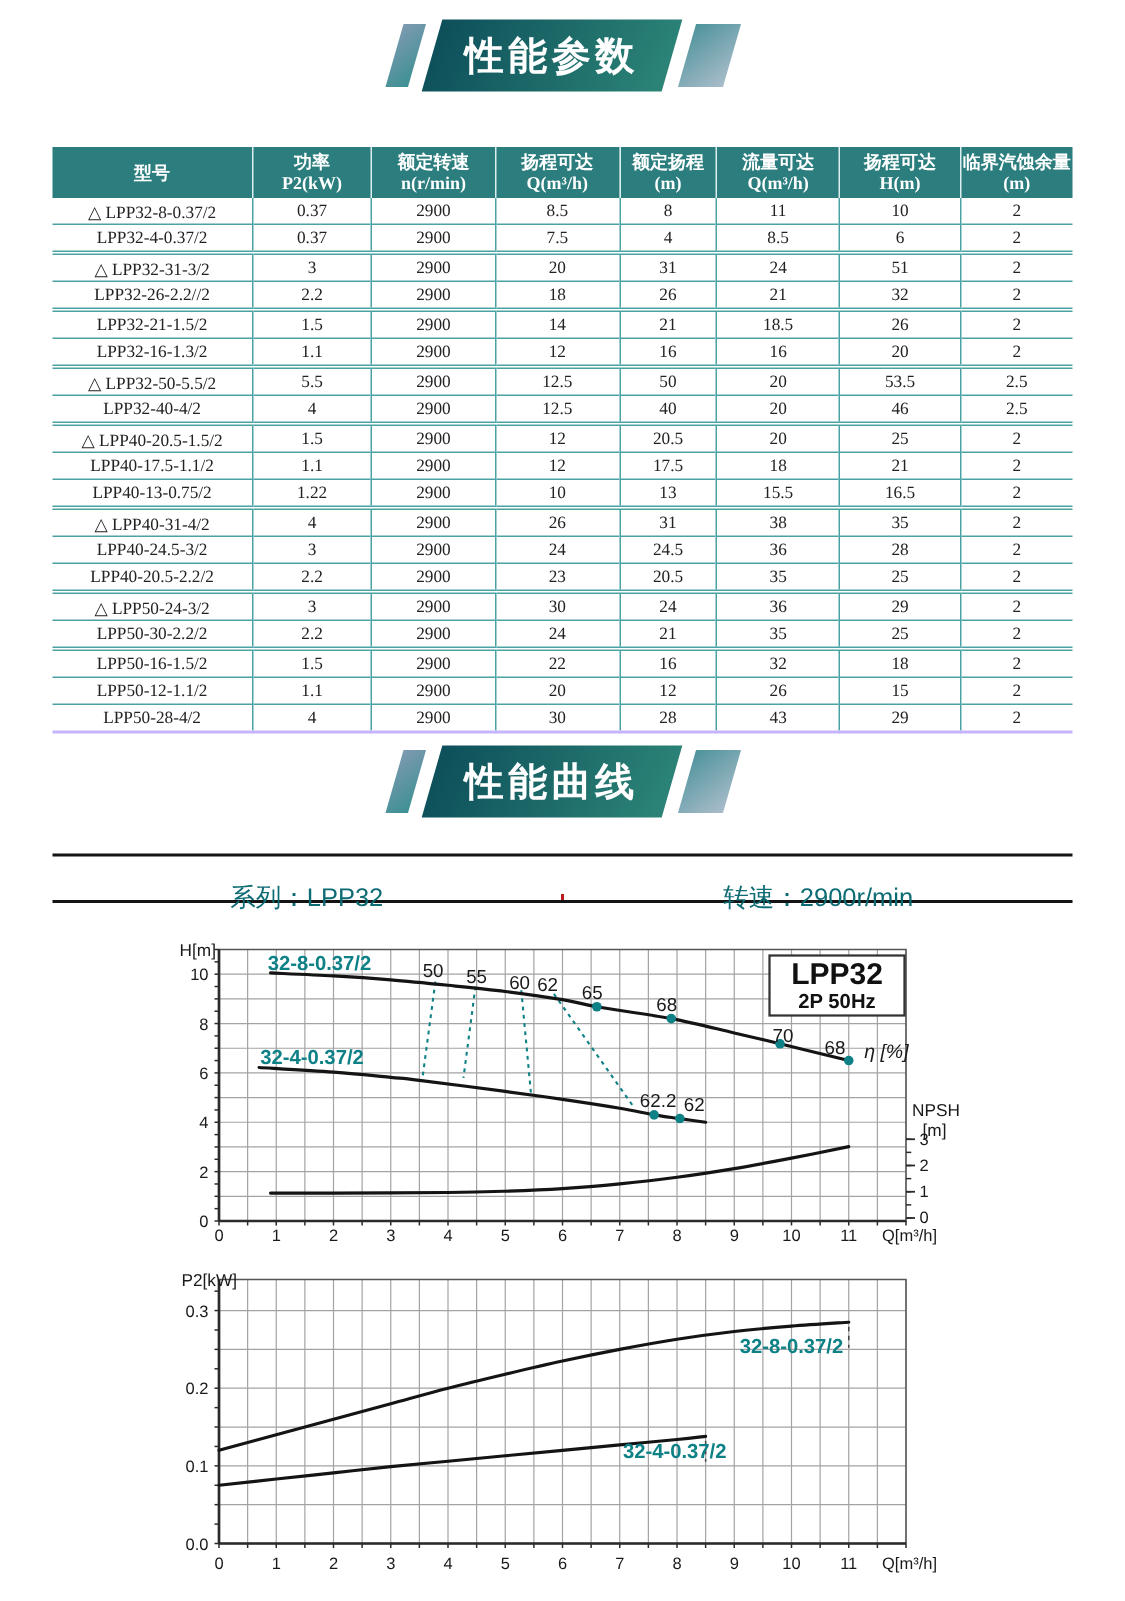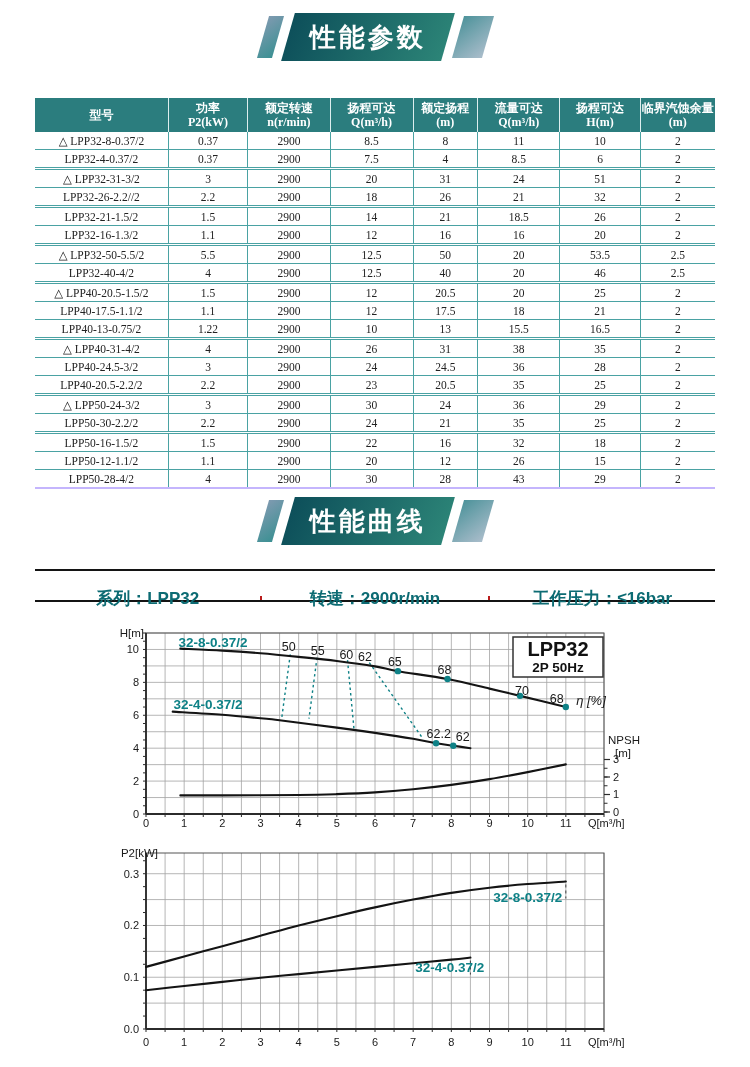--- a/index.html
+++ b/index.html
@@ -30,21 +30,21 @@
        border-right:1px solid #4aa2a3;padding:0;white-space:nowrap;}
   #spec-table td:last-child{border-right:none;}
   #spec-table tbody td{border-top:1px solid #4aa2a3;}
   #spec-table tbody tr:first-child td{border-top:none;}
   #spec-table tbody tr.gs td{border-top:3px double #4aa2a3;}
 
   
   #info-bar{position:absolute;top:569px;left:35px;width:680px;height:29px;
        border-top:2px solid #141414;border-bottom:2px solid #141414;display:flex;}
   .info-cell{flex:1;display:flex;align-items:center;justify-content:center;
-       font-size:17px;font-weight:bold;color:#0c6b73;margin-top:25px;}
+       font-size:17px;font-weight:normal;color:#0c6b73;margin-top:25px;}
   .info-cell + .info-cell{border-left:2px solid #b91c1c;}
 
   svg{position:absolute;left:0;}
   svg text{font-family:"Liberation Sans","DejaVu Sans",sans-serif;}
 </style>
 </head>
 <body>
 
 <div id="page">
 
@@ -284,21 +284,20 @@
     <div class="bar-l"></div>
     <div class="banner-main">
       <span>性能曲线</span>
     </div>
     <div class="bar-r"></div>
   </div>
 
   <div id="info-bar">
     <div class="info-cell">系列：LPP32</div>
     <div class="info-cell">转速：2900r/min</div>
-    <div class="info-cell">工作压力：≤16bar</div>
   </div>
 
   <svg id="chart-h" width="750" height="218" viewBox="0 622 750 218" style="top:622px">
       <g>
         <line x1="146" y1="633" x2="146" y2="814" stroke="#a3a3a3" stroke-width="0.8"></line>
         <line x1="165.08333333333334" y1="633" x2="165.08333333333334" y2="814" stroke="#a3a3a3" stroke-width="0.8"></line>
         <line x1="184.16666666666666" y1="633" x2="184.16666666666666" y2="814" stroke="#a3a3a3" stroke-width="0.8"></line>
         <line x1="203.25" y1="633" x2="203.25" y2="814" stroke="#a3a3a3" stroke-width="0.8"></line>
         <line x1="222.33333333333331" y1="633" x2="222.33333333333331" y2="814" stroke="#a3a3a3" stroke-width="0.8"></line>
         <line x1="241.41666666666669" y1="633" x2="241.41666666666669" y2="814" stroke="#a3a3a3" stroke-width="0.8"></line>

